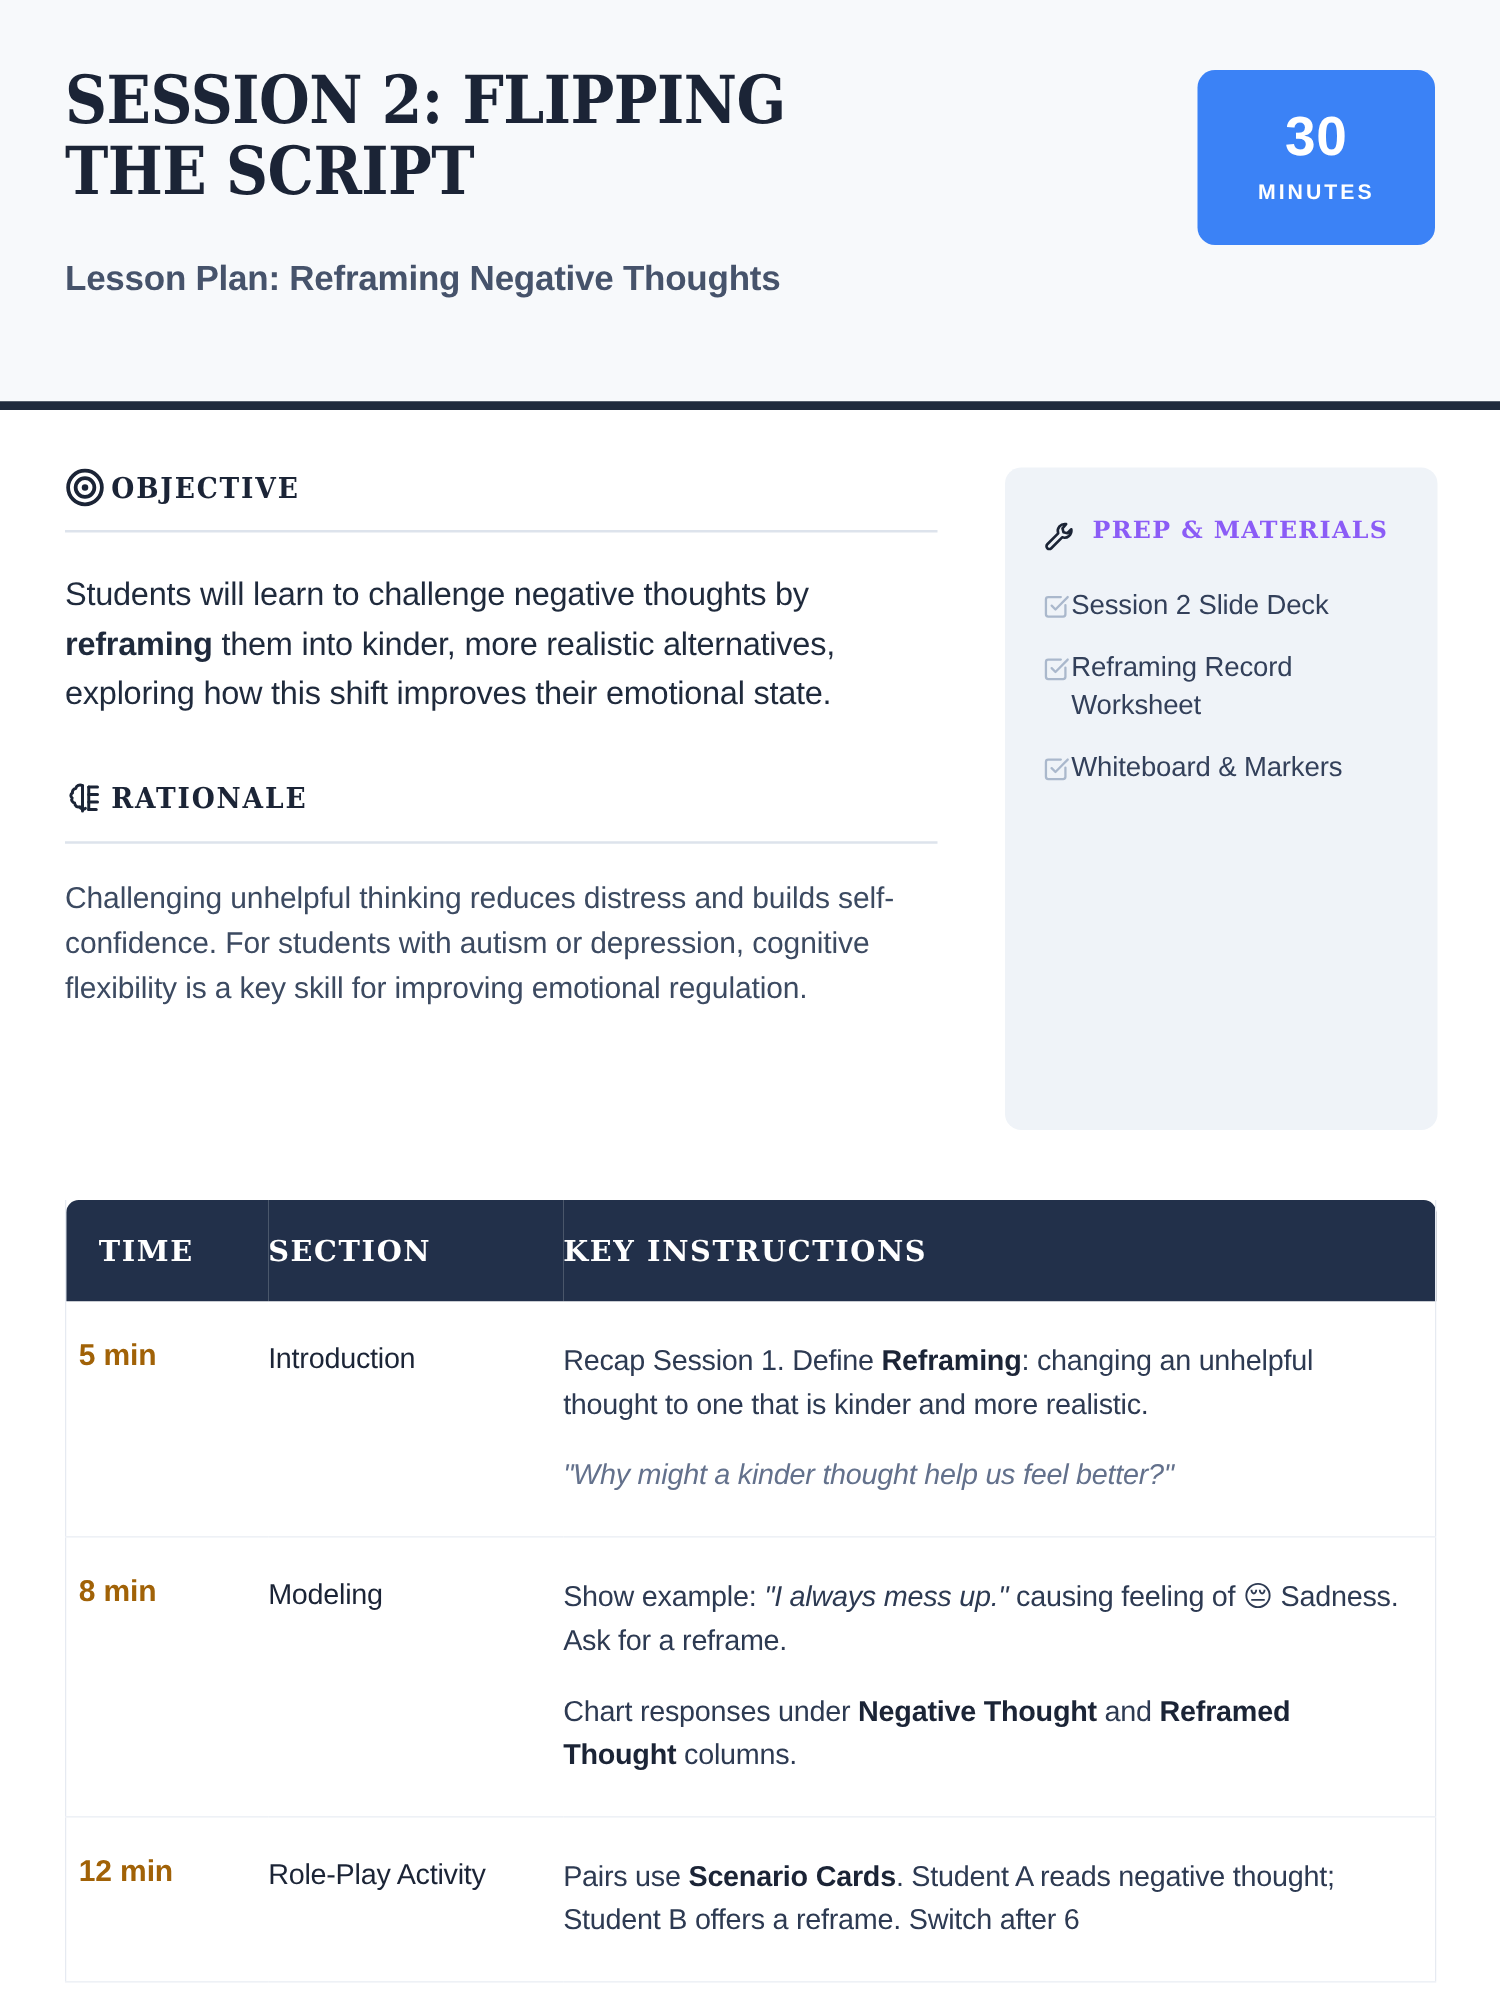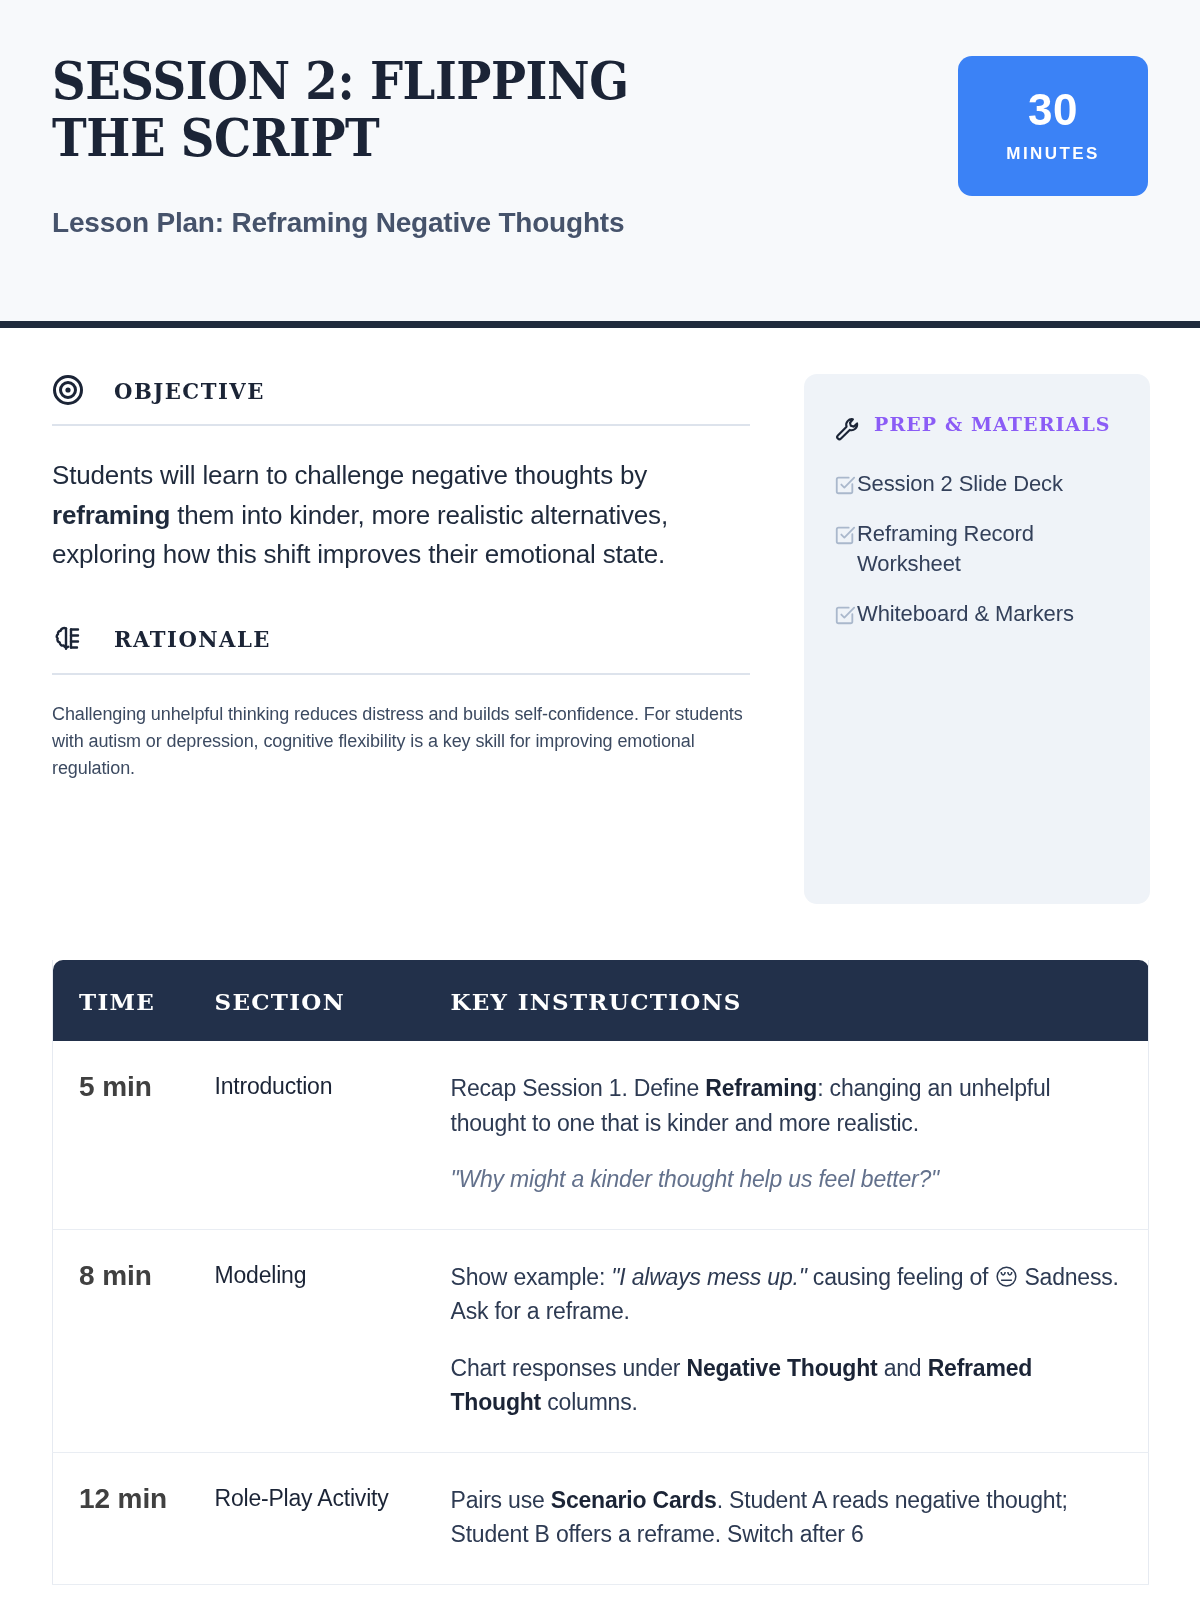--- a/index.html
+++ b/index.html
@@ -76,21 +76,21 @@
     gap: 54px;
     align-items: flex-start;
   }
   .col-main { width: 698px; flex: none; }
   .col-side { width: 346px; flex: none; }
 
   
   .section-head {
     display: flex;
     align-items: center;
-    gap: 30px;
+    gap: 5px;
   }
   .section-head .sec-icon {
     width: 32px; height: 32px;
     display: block;
     flex: none;
   }
   .sec-title {
     font-family: "DejaVu Serif", serif;
     font-weight: bold;
     font-size: 23px;
@@ -111,21 +111,21 @@
     font-size: 26px;
     line-height: 1.52;
     color: #1f2a3c;
     letter-spacing: -0.2px;
   }
   .body-para b { font-weight: bold; }
 
   .rationale-head { margin-top: 48px; }
   .rationale-para {
     margin-top: 26px;
-    font-size: 18px;
+    font-size: 24px;
     line-height: 1.52;
     color: #3c4a61;
     letter-spacing: -0.1px;
   }
 
   
   .prep-card {
     background: #eff3f8;
     border-radius: 13px;
     padding: 38px 28px 44px 30px;
@@ -188,24 +188,24 @@
   .col-time    { width: 162px; }
   .col-section { width: 236px; }
   .col-instr   { width: 698px; }
 
   .sched-table tbody td {
     padding: 30px 0 32px 0;
     vertical-align: top;
     border-bottom: 1px solid #e9edf3;
   }
   .sched-table tbody td.c-time {
-    padding-left: 26px;
-    font-size: 28px;
-    font-weight: bold;
-    color: #404040;
+    padding-left: 10px;
+    font-size: 24px;
+    font-weight: bold;
+    color: #a16207;
     letter-spacing: -0.1px;
   }
   .sched-table tbody td.c-section {
     font-size: 23px;
     font-weight: normal;
     color: #1b2436;
     line-height: 1.35;
     letter-spacing: -0.2px;
   }
   .sched-table tbody td.c-instr {

